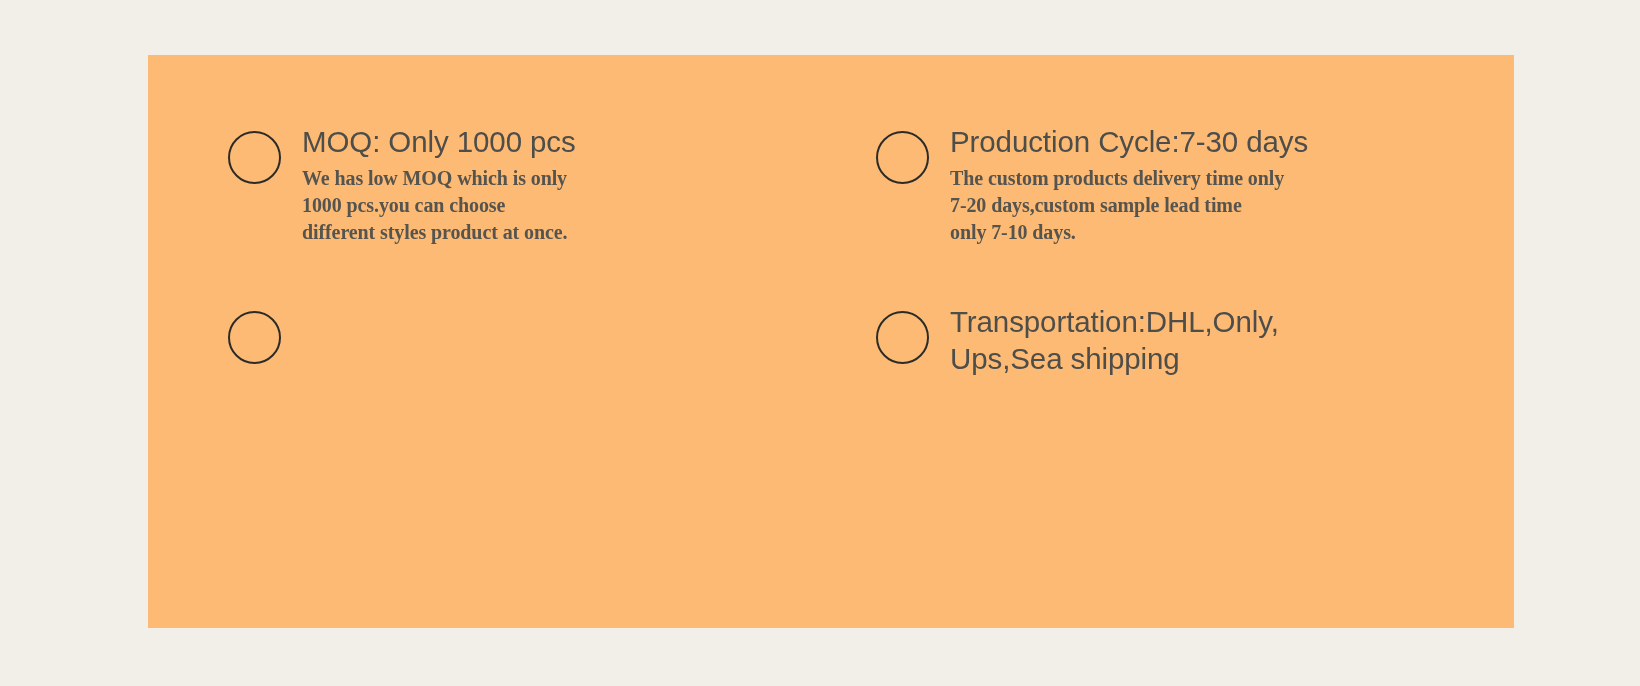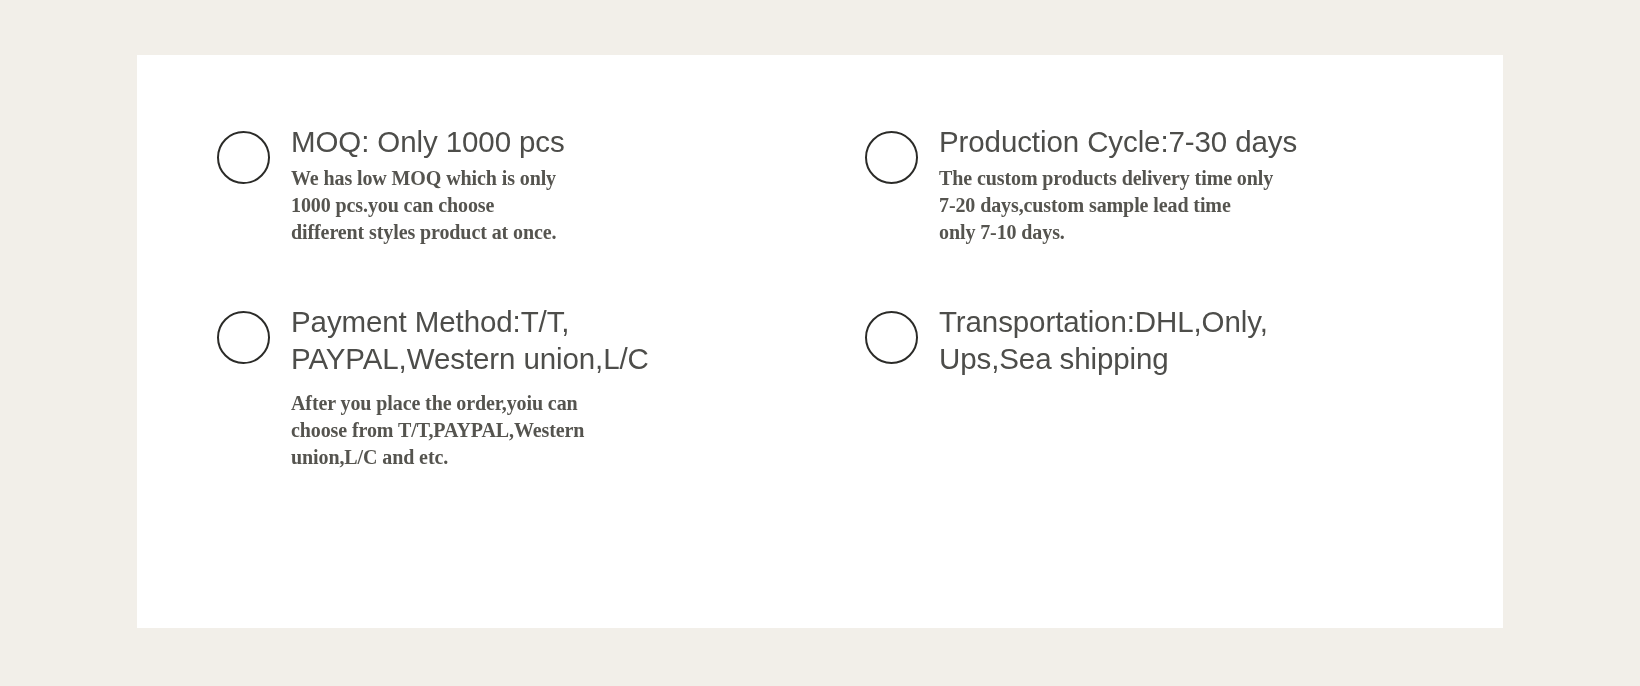--- a/index.html
+++ b/index.html
@@ -14,25 +14,25 @@
     overflow: hidden;
   }
   #root {
     position: relative;
     width: 1640px;
     height: 686px;
     background: #f2efe9;
   }
   .panel {
     position: absolute;
-    left: 137px;
+    left: 148px;
     top: 55px;
     width: 1366px;
     height: 573px;
-    background: #ffffff;
+    background: #fdba74;
   }
   .grid {
     position: absolute;
     left: 0;
     top: 0;
     width: 100%;
     height: 100%;
   }
   .feature {
     position: absolute;
@@ -107,27 +107,20 @@
         <div class="feature-body">
           <div class="feature-title">Production Cycle:7-30 days</div>
           <div class="feature-desc">The custom products delivery time only
 7-20 days,custom sample lead time
 only 7-10 days.</div>
         </div>
       </div>
 
       <div class="feature col-left row-bottom">
         <span class="bullet-icon"></span>
-        <div class="feature-body">
-          <div class="feature-title">Payment Method:T/T,
-PAYPAL,Western union,L/C</div>
-          <div class="feature-desc">After you place the order,yoiu can
-choose from T/T,PAYPAL,Western
-union,L/C and etc.</div>
-        </div>
       </div>
 
       <div class="feature col-right row-bottom">
         <span class="bullet-icon"></span>
         <div class="feature-body">
           <div class="feature-title">Transportation:DHL,Only,
 Ups,Sea shipping</div>
         </div>
       </div>
 

